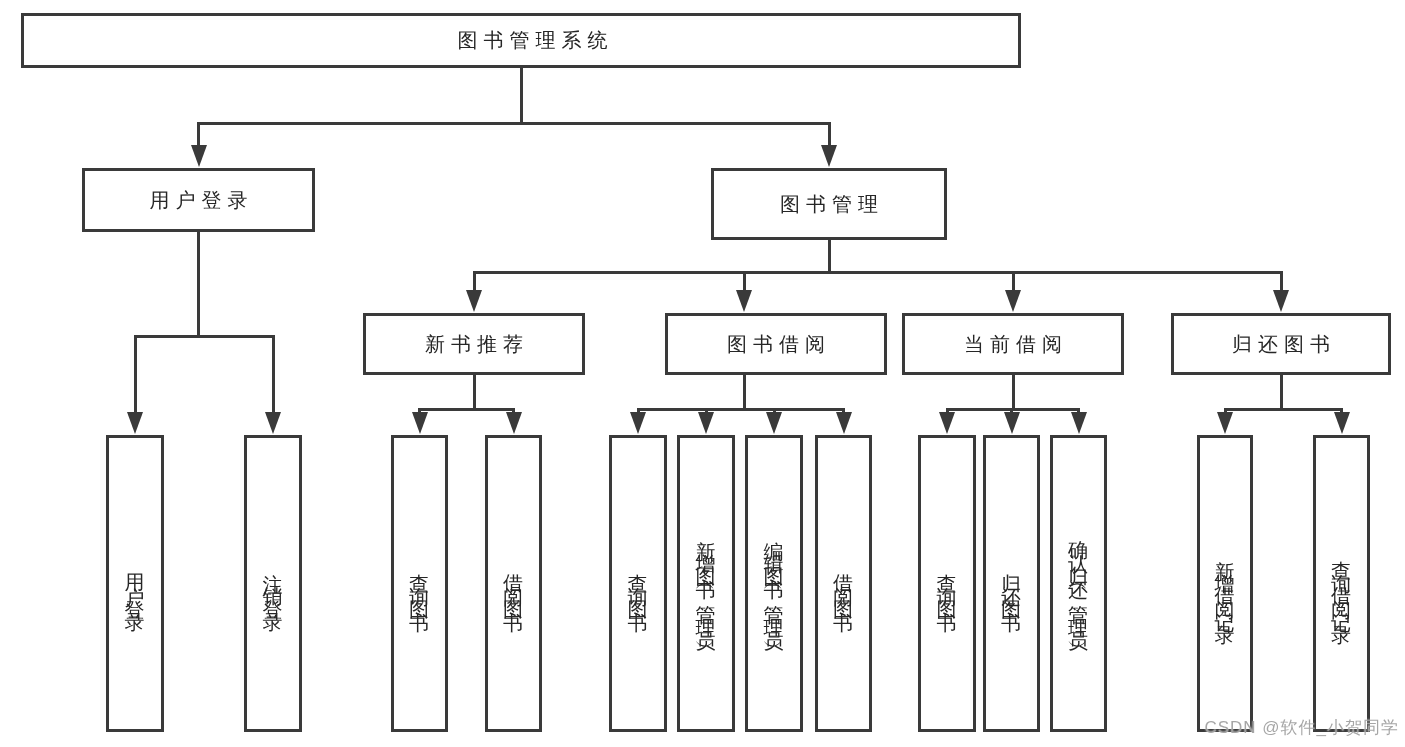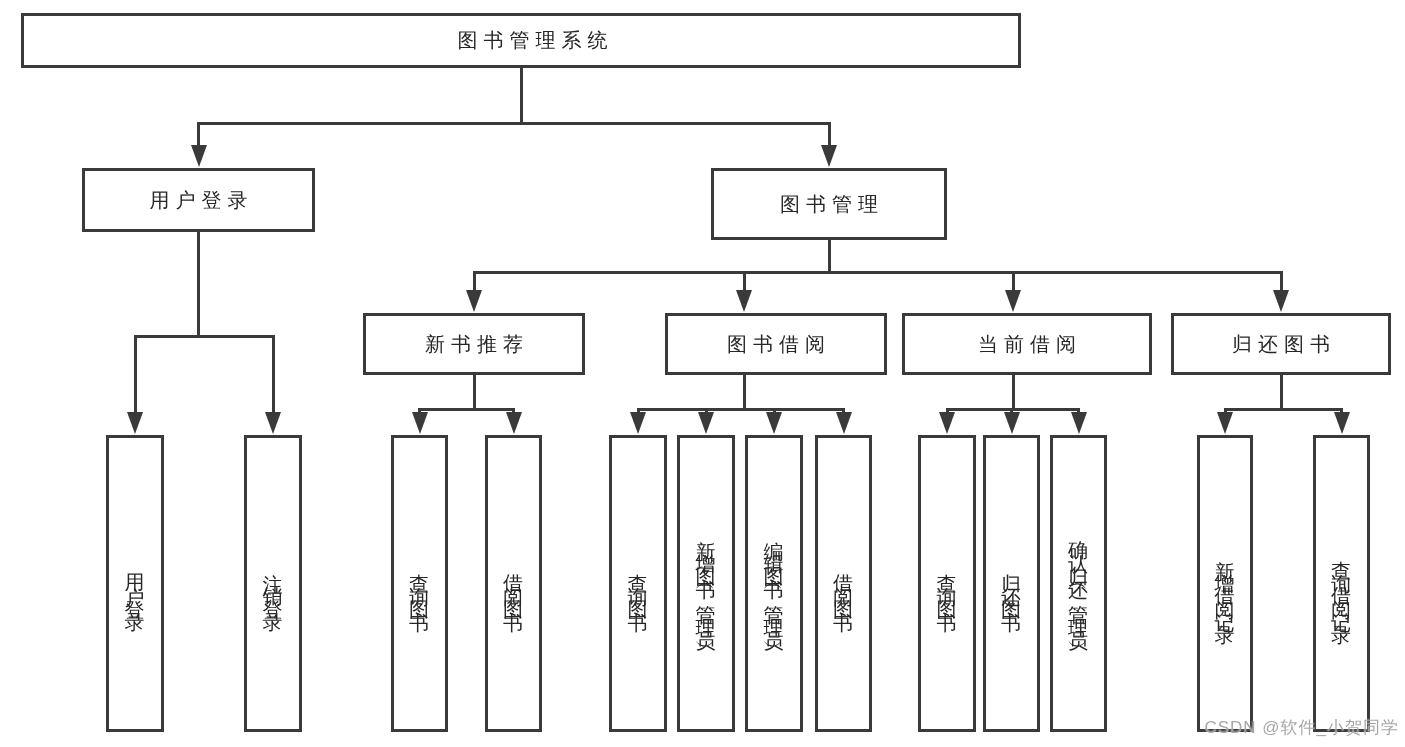--- a/index.html
+++ b/index.html
@@ -79,21 +79,21 @@
     </div>
     <div class="node horiz" style="left: 711px; top: 168px; width: 236px; height: 72px; border-color: rgb(58, 58, 58); color: rgb(38, 38, 38);">
       <span>图书管理</span>
     </div>
     <div class="node horiz" style="left: 363px; top: 313px; width: 222px; height: 62px; border-color: rgb(58, 58, 58); color: rgb(38, 38, 38);">
       <span>新书推荐</span>
     </div>
     <div class="node horiz" style="left: 633px; top: 313px; width: 222px; height: 62px; border-color: rgb(58, 58, 58); color: rgb(38, 38, 38); margin-left: 32px;">
       <span>图书借阅</span>
     </div>
-    <div class="node horiz" style="left: 902px; top: 313px; width: 250px; height: 62px; border-color: rgb(58, 58, 58); color: rgb(38, 38, 38);">
+    <div class="node horiz" style="left: 902px; top: 313px; width: 222px; height: 62px; border-color: rgb(58, 58, 58); color: rgb(38, 38, 38);">
       <span>当前借阅</span>
     </div>
     <div class="node horiz" style="left: 1171px; top: 313px; width: 220px; height: 62px; border-color: rgb(58, 58, 58); color: rgb(38, 38, 38);">
       <span>归还图书</span>
     </div>
     <div class="node vert" style="left: 106px; top: 435px; width: 58px; height: 297px; border-color: rgb(58, 58, 58); color: rgb(38, 38, 38);">
       <span>用户登录</span>
     </div>
     <div class="node vert" style="left: 244px; top: 435px; width: 58px; height: 297px; border-color: rgb(58, 58, 58); color: rgb(38, 38, 38);">
       <span>注销登录</span>

